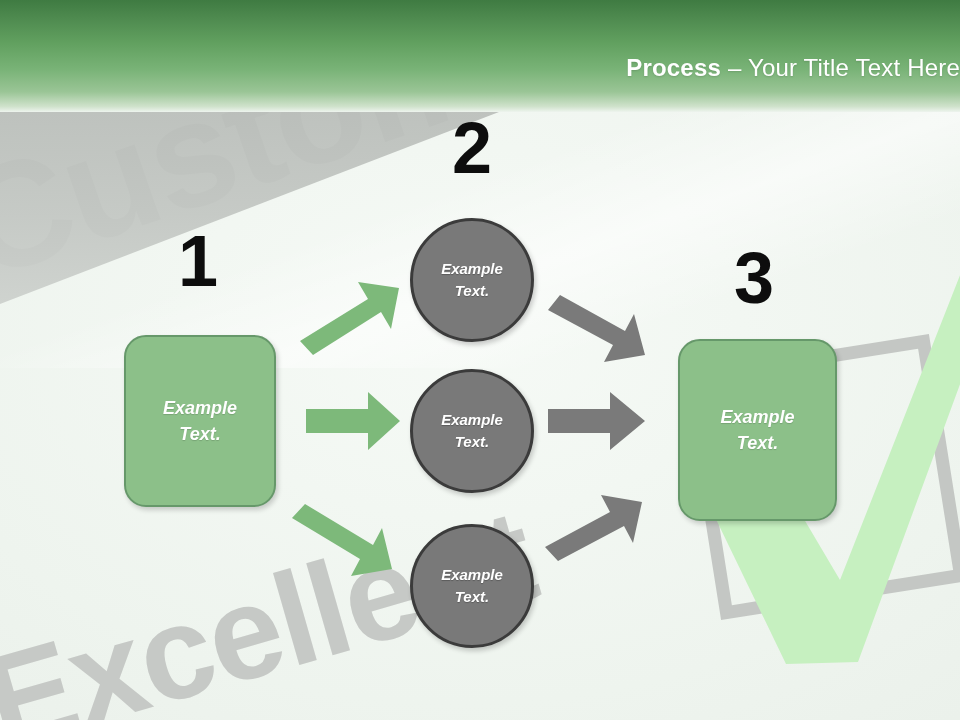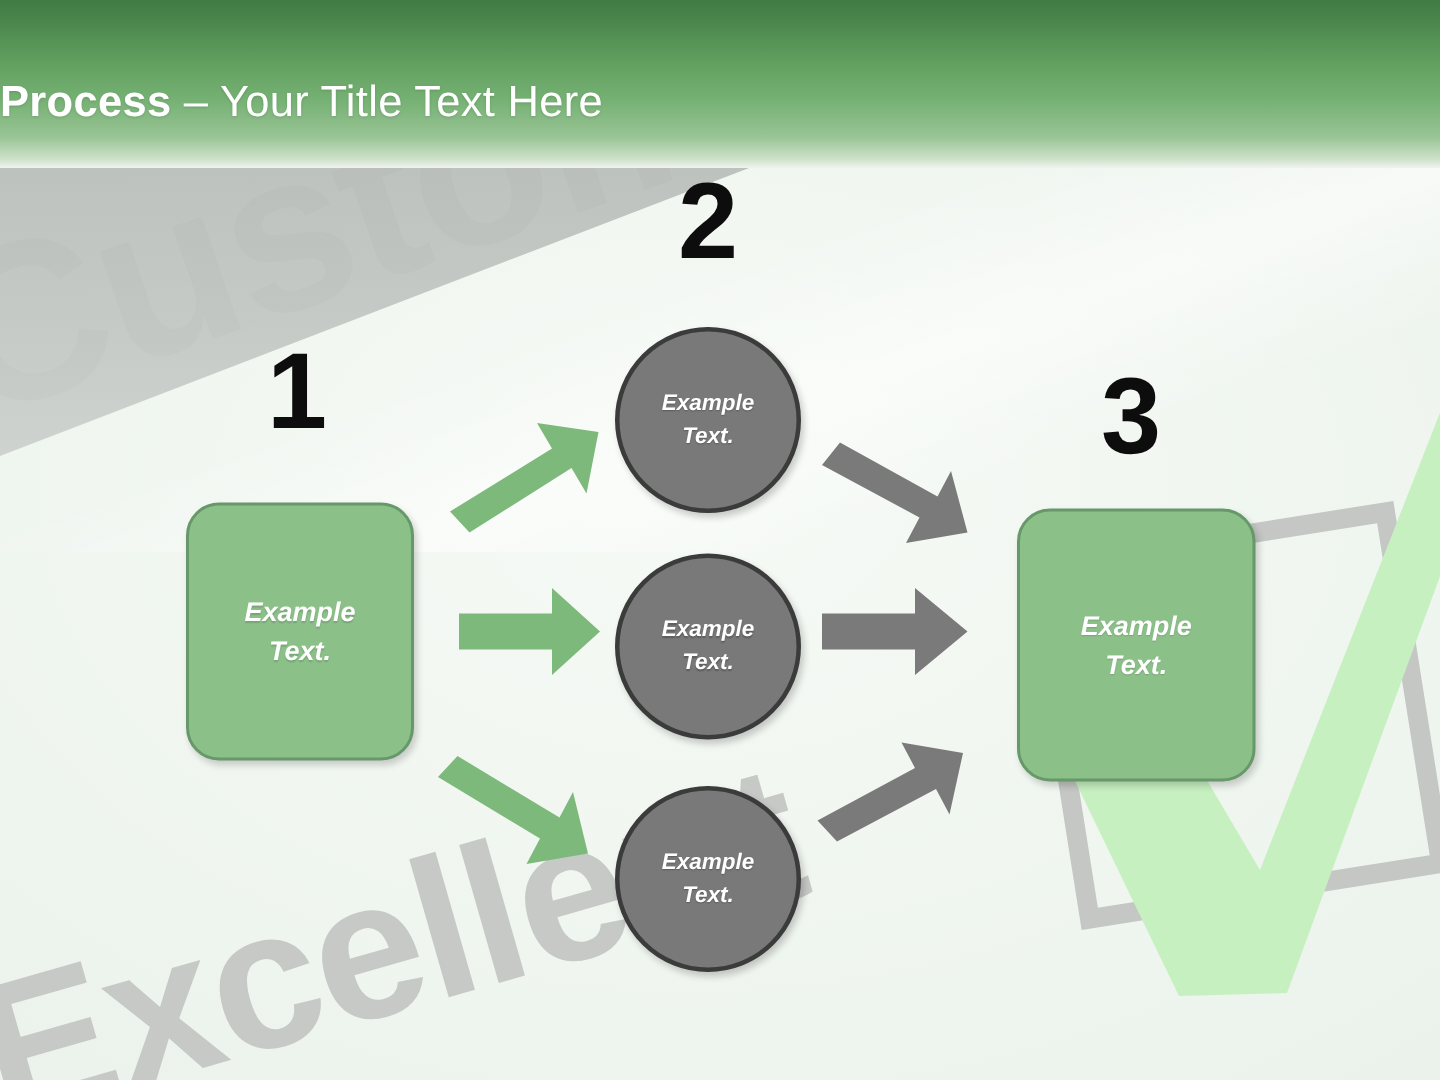--- a/index.html
+++ b/index.html
@@ -92,23 +92,23 @@
         #61a05f 38%,
         #79b377 62%,
         #9ac596 82%,
         #cfe2cb 95%,
         #eef4ee 100%);
   }
   .header-title {
     position: absolute;
     left: 0; top: 49px;
     width: 960px;
-    text-align: left;
+    text-align: right;
     color: #ffffff;
-    font-size: 29px;
+    font-size: 24px;
     line-height: 38px;
     letter-spacing: .2px;
     text-shadow: 0 1px 2px rgba(0,0,0,.13);
   }
   .header-title .strong { font-weight: bold; }
   .header-title .light { font-weight: normal; }
 
   
   .step-num {
     position: absolute;

